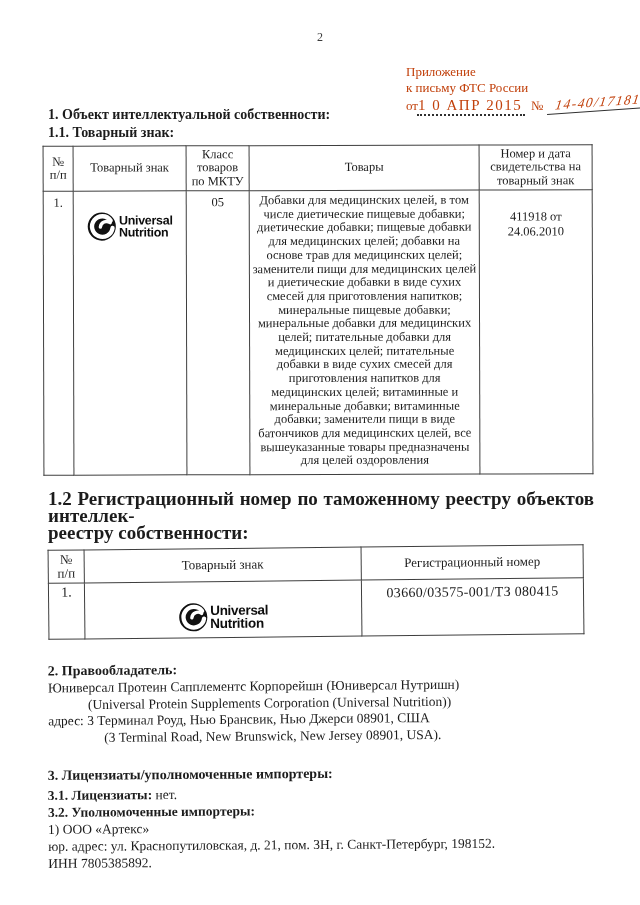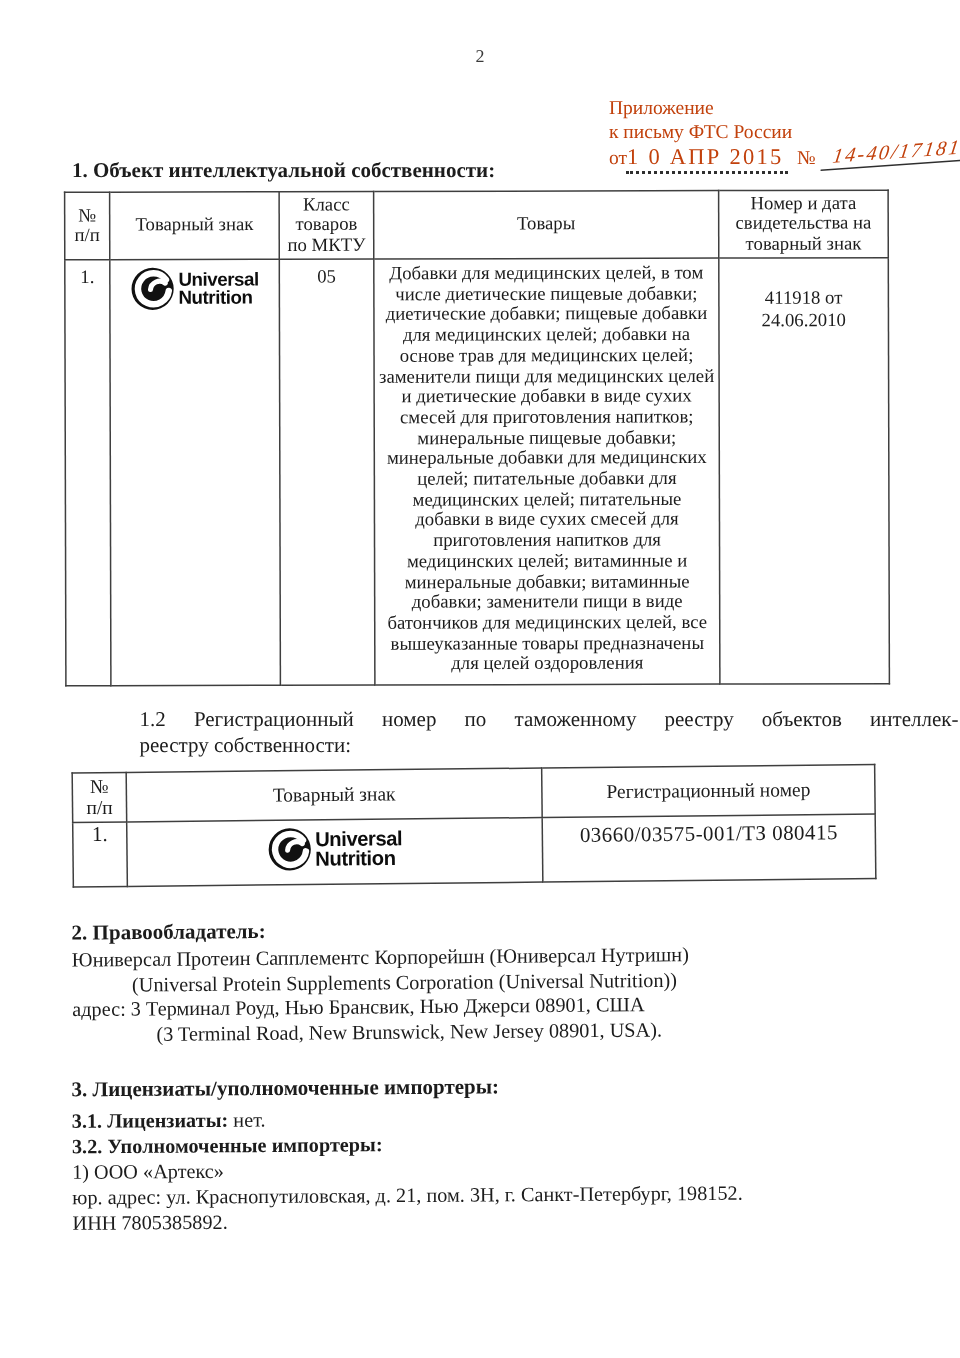--- a/index.html
+++ b/index.html
@@ -41,28 +41,28 @@
   .t1 .cell-num { padding-top:4px; }
   .t1 .cell-goods { line-height:13.7px; padding:3px 2px 6px 2px;border-radius:28px; }
   .t1 .cell-cert { line-height:15px; padding-top:19px; }
 
   .t2 { width:535px; margin-top:6px; transform:rotate(-0.6deg); }
   .t2 th { font-size:13px; line-height:14px; text-align:center; vertical-align:middle; height:30px; }
   .t2 td { text-align:center; vertical-align:top; font-size:14px; height:36px; }
   .t2 .cell-reg { padding-top:5px; letter-spacing:0.3px; }
 
   
-  .un-logo { display:inline-flex; align-items:center; gap:2px; margin-top:3px; }
+  .un-logo { display:inline-flex; align-items:center; gap:2px; margin-top:19px; }
   .un-disc { width:30px; height:30px; flex:0 0 auto; }
   .un-text { display:flex; flex-direction:column; text-align:left;
              font-family:"Liberation Sans", sans-serif; font-weight:bold;
              font-size:12.5px; line-height:12px; letter-spacing:-0.3px; color:#0d0d0d; }
   .t2 .un-text { font-size:13.5px; line-height:13px; }
 
-  .sec12 { margin-top:15px; font-size:14px; font-weight:normal; line-height:17px; width:546px;margin-left:45px; }
+  .sec12 { margin-top:15px; font-size:19px; font-weight:bold; line-height:17px; width:546px; }
   .sec12 .j { text-align:justify; text-align-last:justify; }
 
   .sec2 { margin-top:23px; font-size:13.5px; line-height:16.5px; transform:rotate(-0.5deg); }
   .sec2 .ind1 { padding-left:40px; }
   .sec2 .ind2 { padding-left:56px; }
 
   .sec3 { margin-top:21px; font-size:13.5px; line-height:17px; transform:rotate(-0.4deg); }
   .sec3 .h14 { margin-bottom:2px; }
 </style>
 </head>
@@ -74,20 +74,21 @@
 
   <div class="letterhead">
     <div>Приложение</div>
     <div>к письму ФТС России</div>
     <div class="stamp-line"><span>от</span><span class="date-stamp">1 0 АПР 2015</span><span class="num-sign">№</span> <span class="handwritten">14-40/17181</span></div>
   </div>
 
   <div class="content">
 
     <div class="h14">1. Объект интеллектуальной собственности:</div>
+    <div class="h14">1.1. Товарный знак:</div>
 
     <table class="t1">
       <colgroup>
           <col style="width:30px">
           <col style="width:113px">
           <col style="width:63px">
           <col style="width:230px">
           <col style="width:113px">
         </colgroup>
       <tbody>

